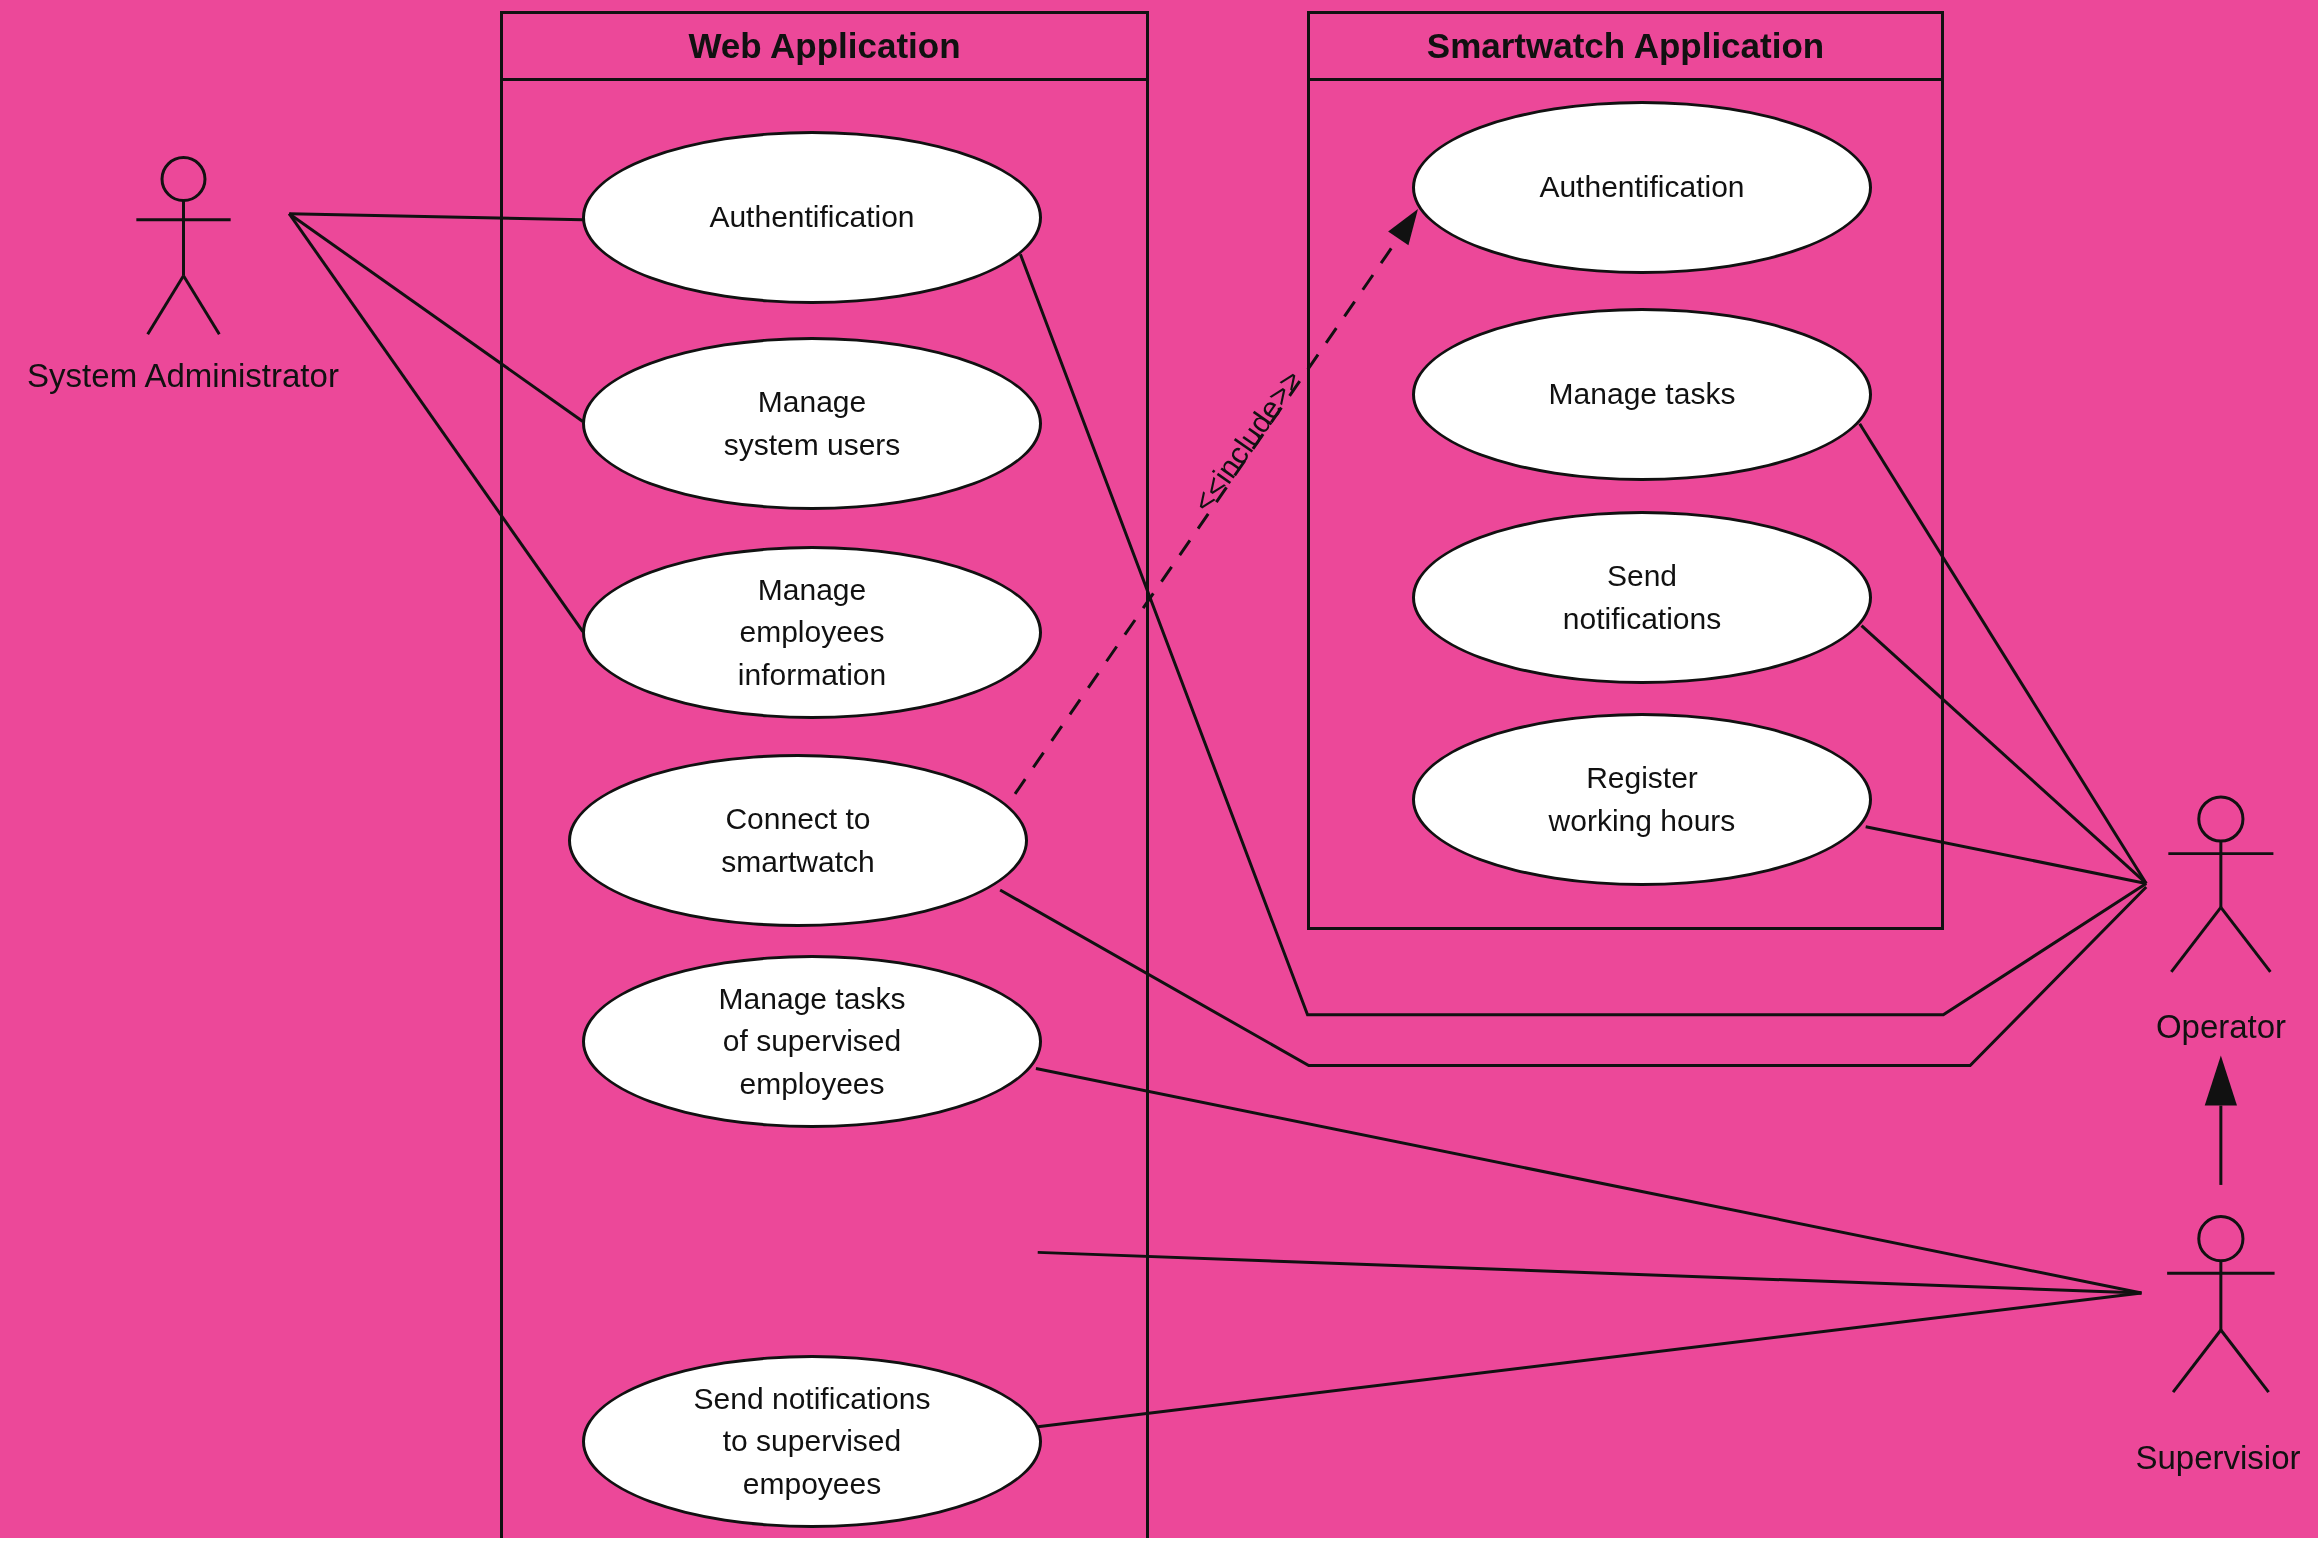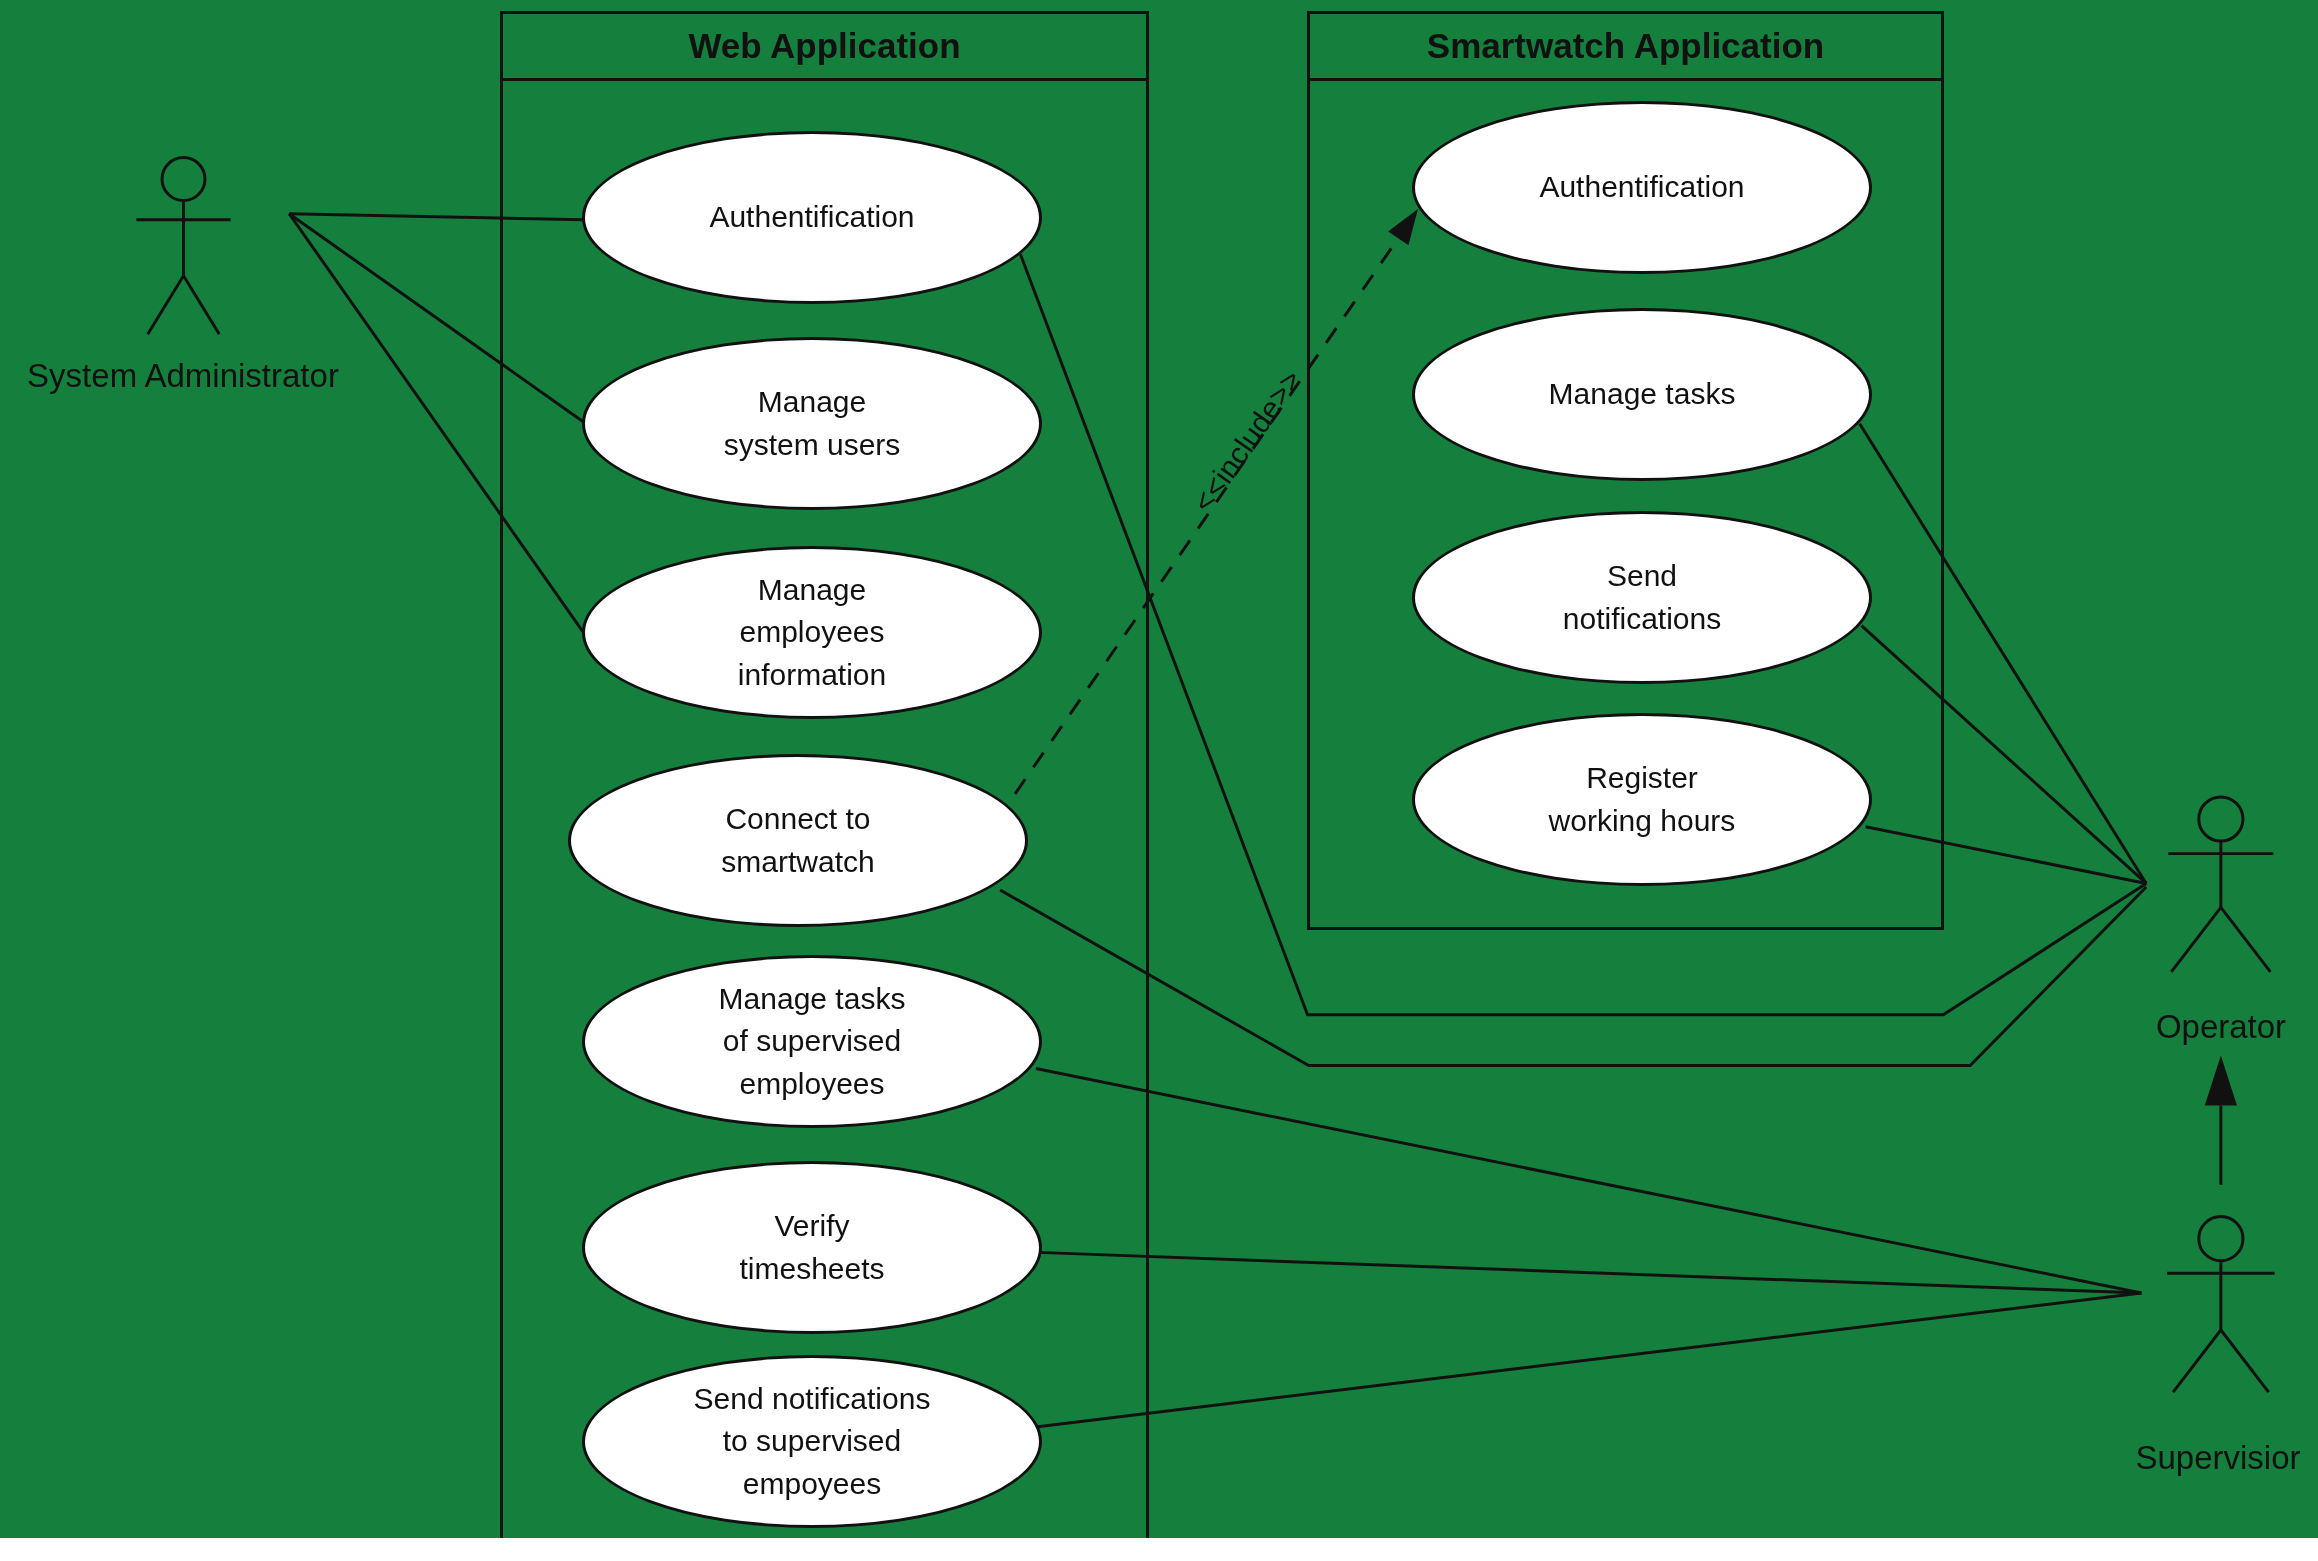--- a/index.html
+++ b/index.html
@@ -5,21 +5,21 @@
   html, body {
     margin: 0;
     padding: 0;
     background: #ffffff;
     font-family: "Liberation Sans", sans-serif;
   }
   #canvas {
     position: relative;
     width: 2319px;
     height: 1538px;
-    background: #15803d;
+    background: #ec4899;
     overflow: hidden;
     text-decoration: underline;
   }
   #lines-layer {
     position: absolute;
     left: 0; top: 0;
     width: 2319px;
     height: 1561px;
     z-index: 2;
   }
@@ -147,22 +147,20 @@
   <div class="usecase" style="left:582px; top:337px;">Manage
 system users</div>
   <div class="usecase" style="left:582px; top:546px;">Manage
 employees
 information</div>
   <div class="usecase" style="left:568px; top:754px;">Connect to
 smartwatch</div>
   <div class="usecase" style="left:582px; top:955px;">Manage tasks
 of supervised
 employees</div>
-  <div class="usecase" style="left:582px; top:1161px;">Verify
-timesheets</div>
   <div class="usecase" style="left:582px; top:1355px;">Send notifications
 to supervised
 empoyees</div>
 
   <div class="usecase" style="left:1412px; top:101px;">Authentification</div>
   <div class="usecase" style="left:1412px; top:308px;">Manage tasks</div>
   <div class="usecase" style="left:1412px; top:713px;">Register
 working hours</div>
   <div class="usecase" style="left:1412px; top:511px;">Send
 notifications</div>

